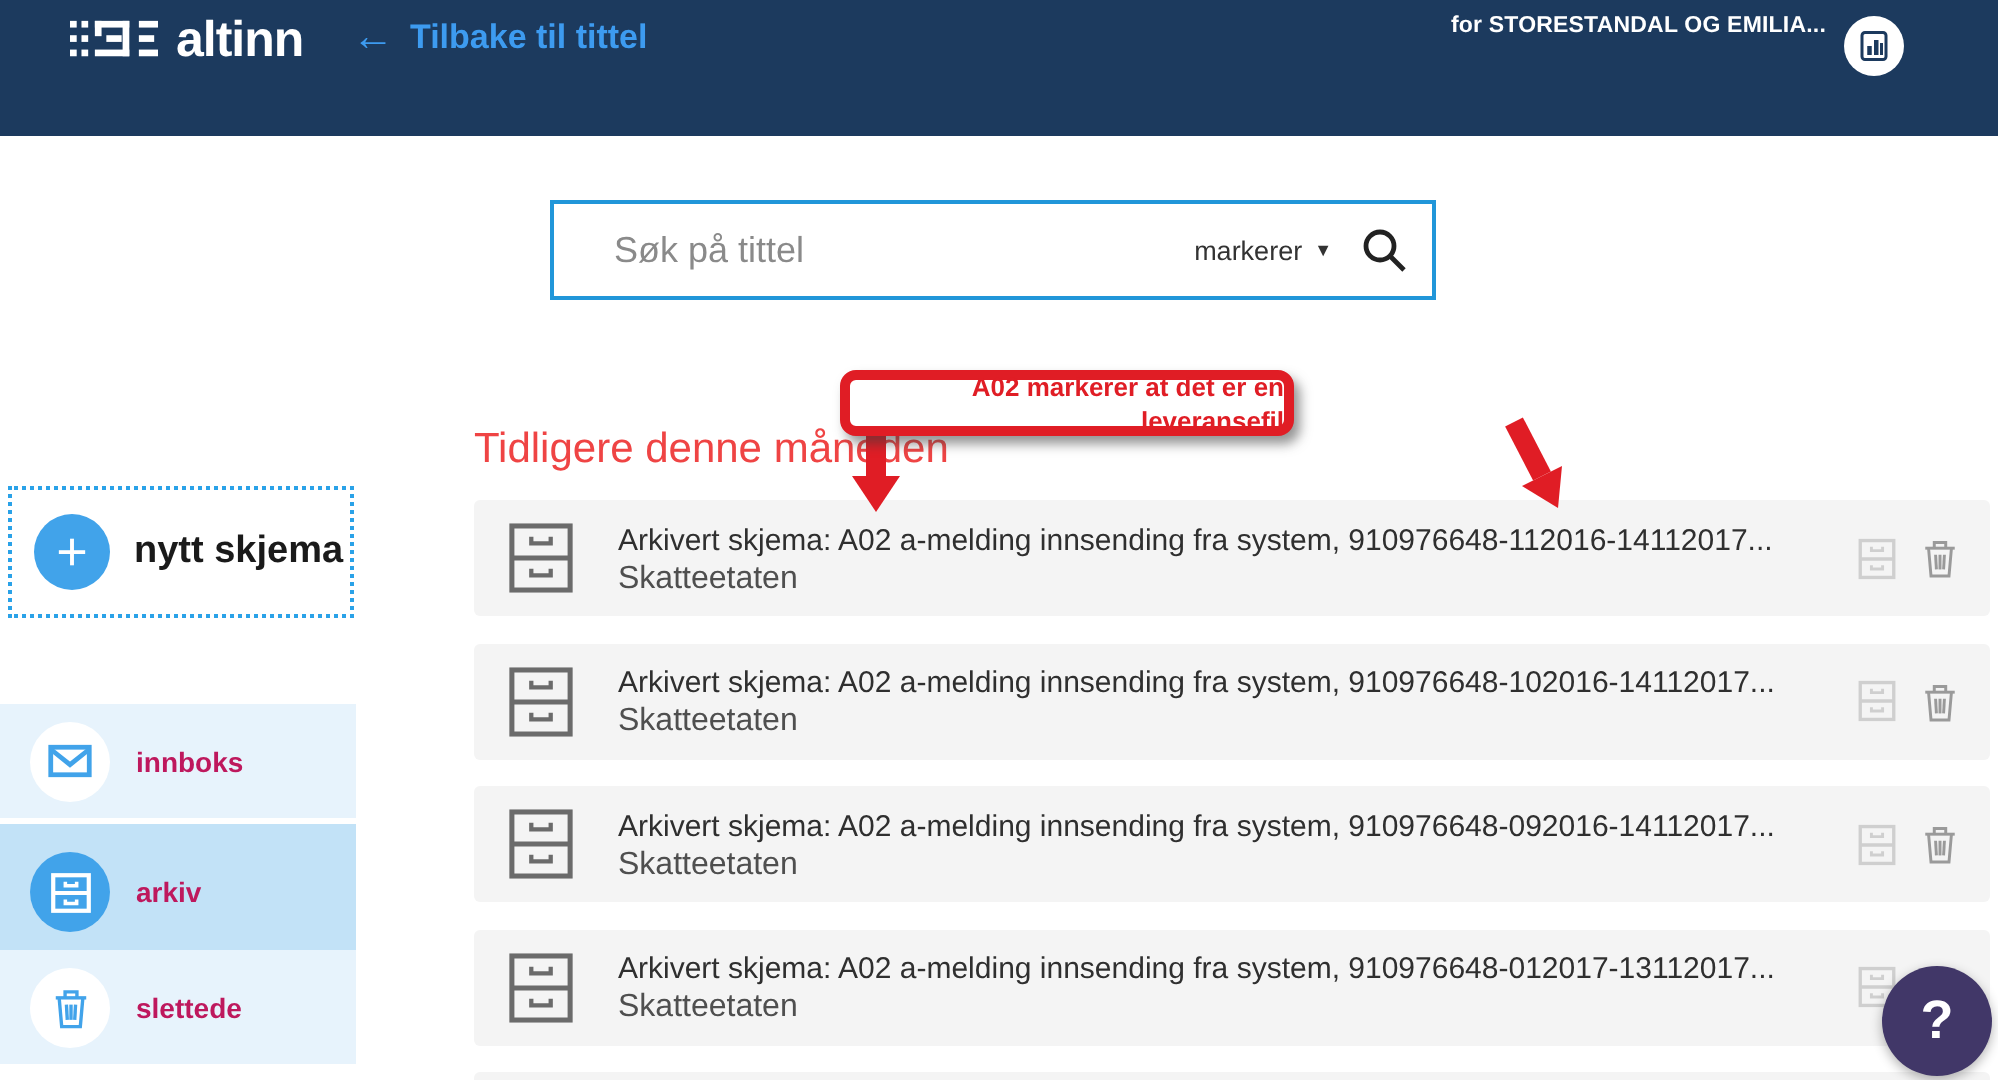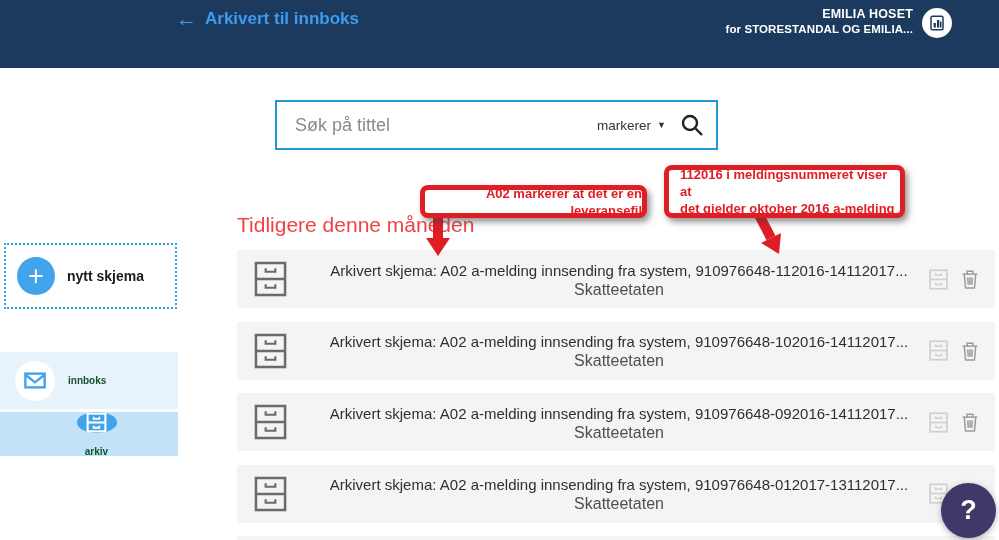--- a/index.html
+++ b/index.html
@@ -30,54 +30,54 @@
 
   
   .search-box {
     position:absolute; left:275px; top:100px; width:443px; height:50px;
     border:2px solid #2196d9; background:#ffffff;
     display:flex; align-items:center;
   }
   .search-input {
     flex:1; height:100%; border:none; outline:none;
     font-family:"Liberation Sans", sans-serif;
-    font-size:18px; color:#444; padding-left:18px; background:transparent;
+    font-size:18px; color:#444; padding-left:30px; background:transparent;
   }
   .search-input::placeholder { color:#8a8a8a; opacity:1; }
   .advanced-toggle { display:flex; align-items:center; gap:6px; font-size:13.5px; color:#333; cursor:pointer; margin-right:14px; white-space:nowrap; }
   .advanced-caret { font-size:9px; color:#333; }
   .search-button { background:none; border:none; cursor:pointer; margin-right:12px; display:flex; align-items:center; }
 
   
   .new-form-button {
     position:absolute; left:4px; top:243px; width:173px; height:66px;
     background:#ffffff; border:2px dotted #2aa2e8;
     display:flex; align-items:center; gap:12px; padding-left:11px; cursor:pointer;
   }
   .new-form-circle { width:38px; height:38px; border-radius:50%; background:#41a3ea;
     color:#fff; display:flex; align-items:center; justify-content:center; font-size:27px; font-weight:normal; line-height:1; }
-  .new-form-label { font-size:14px; font-weight:bold; color:#1a1a1a; }
+  .new-form-label { font-size:19px; font-weight:bold; color:#1a1a1a; }
 
   .side-item { position:absolute; left:0; width:178px; display:flex; align-items:center; gap:13px; padding-left:15px; cursor:pointer; }
   .side-item .icon-circle { width:40px; height:40px; border-radius:50%; background:#ffffff; display:flex; align-items:center; justify-content:center; }
   .side-item.active .icon-circle { background:#41a3ea; }
-  .side-label { font-size:10px; font-weight:bold; color:#14532d; }
+  .side-label { font-size:14px; font-weight:bold; color:#be185d; }
   .side-inbox   { top:352px; height:57px; background:#e7f3fc; }
-  .side-archive { top:412px; height:44px; background:#c2e2f7;flex-direction:column; }
+  .side-archive { top:412px; height:68px; background:#c2e2f7; }
   .side-deleted { top:475px; height:57px; background:#e7f3fc; }
 
   
   .section-heading { position:absolute; left:237px; top:213px; font-size:21px; color:#ef4444; }
   .archive-list { position:absolute; left:237px; top:250px; width:758px; }
   .archive-row {
     width:758px; height:58px; margin-bottom:13.5px; background:#f4f4f4; border-radius:3px;
     display:flex; align-items:center; position:relative; cursor:pointer;
   }
   .row-cabinet { margin-left:17px; flex:none; display:flex; }
-  .row-text { margin-left:22px; flex:1; min-width:0;text-align:center; }
+  .row-text { margin-left:22px; flex:1; min-width:0; }
   .row-title { font-size:15px; color:#2f2f2f; line-height:19px; white-space:nowrap; overflow:hidden; }
   .row-subtitle { font-size:16px; color:#4f4f4f; line-height:16px; margin-top:2px; }
   .row-actions { display:flex; align-items:center; gap:13px; margin-right:16px; }
   .row-actions .mini-btn { background:none; border:none; cursor:pointer; display:flex; padding:0; }
   .row-sliver { position:absolute; left:237px; top:536px; width:758px; height:58px; background:#f4f4f4; border-radius:3px; }
 
   
   .callout {
     position:absolute; background:#ffffff; border:5px solid #e01d25; border-radius:8px;
     color:#e01d25; font-weight:bold; font-size:13px; line-height:17px;
@@ -96,29 +96,49 @@
     display:flex; align-items:center; justify-content:center; z-index:40;
     box-shadow:0 2px 6px rgba(0,0,0,0.3);
   }
 </style>
 </head>
 <body>
 
 <div class="stage">
 
   <header class="app-header">
+    <div class="logo">
+      <svg width="44" height="24" viewBox="0 0 46 24">
+        <g fill="#ffffff">
+          <rect x="0" y="2" width="3.5" height="3.5"></rect>
+            <rect x="6" y="2" width="3.5" height="3.5"></rect>
+          <rect x="0" y="9.5" width="3.5" height="3.5"></rect>
+            <rect x="6" y="9.5" width="3.5" height="3.5"></rect>
+          <rect x="0" y="17" width="3.5" height="3.5"></rect>
+            <rect x="6" y="17" width="3.5" height="3.5"></rect>
+          <rect x="13" y="2" width="18" height="3.5"></rect>
+          <rect x="13" y="2" width="3.5" height="8"></rect>
+          <rect x="27.5" y="2" width="3.5" height="18.5"></rect>
+          <rect x="13" y="17" width="18" height="3.5"></rect>
+          <rect x="19" y="9.5" width="8" height="3.5"></rect>
+          <rect x="36" y="2" width="10" height="3.5"></rect>
+          <rect x="36" y="9.5" width="8" height="3.5"></rect>
+          <rect x="36" y="17" width="10" height="3.5"></rect>
+        </g>
+      </svg>
+      <span class="logo-text">altinn</span>
+    </div>
 
     <a class="back-link">
       <span class="back-arrow">←</span>
-      <span>Arkivert til innboks</span>
+      <span>Tilbake til tittel</span>
     </a>
 
     <div class="user-block">
       <div class="user-text">
-        <div class="user-name">EMILIA HOSET</div>
         <div class="user-org">for STORESTANDAL OG EMILIA...</div>
       </div>
       <div class="avatar">
         <svg width="18" height="18" viewBox="0 0 24 24">
           <g stroke="#1c3a5e" fill="none" stroke-width="2">
             <rect x="4" y="3" width="16" height="18" rx="2"></rect>
           </g>
           <g fill="#1c3a5e">
             <rect x="7.5" y="12" width="3" height="6"></rect>
             <rect x="12" y="8" width="3" height="10"></rect>
@@ -163,20 +183,35 @@
       <svg width="21" height="21" viewBox="0 0 26 26">
         <rect x="2" y="2" width="22" height="22" fill="none" stroke="#ffffff" stroke-width="2.6"></rect>
         <line x1="2" y1="13" x2="24" y2="13" stroke="#ffffff" stroke-width="2.6"></line>
         <path d="M9.5 6 v2.5 h7 V6" fill="none" stroke="#ffffff" stroke-width="2.2"></path>
         <path d="M9.5 17 v2.5 h7 V17" fill="none" stroke="#ffffff" stroke-width="2.2"></path>
       </svg>
     </span>
     <span class="side-label">arkiv</span>
   </div>
 
+  <div class="side-item side-deleted">
+    <span class="icon-circle">
+      <svg width="19" height="22" viewBox="0 0 22 26">
+        <g stroke="#41a3ea" stroke-width="2" fill="none">
+          <path d="M4 7 L5.5 24 H16.5 L18 7"></path>
+          <line x1="2" y1="7" x2="20" y2="7"></line>
+          <path d="M7.5 7 V3.5 H14.5 V7"></path>
+          <line x1="8.3" y1="11" x2="8.8" y2="20"></line>
+          <line x1="11" y1="11" x2="11" y2="20"></line>
+          <line x1="13.7" y1="11" x2="13.2" y2="20"></line>
+        </g>
+      </svg>
+    </span>
+    <span class="side-label">slettede</span>
+  </div>
 
   <h2 class="section-heading" style="font-weight:normal;">Tidligere denne måneden</h2>
 
   <div class="archive-list">
       <div class="archive-row">
     <span class="row-cabinet">
       <svg width="33" height="36" viewBox="0 0 34 37">
         <g stroke="#6b6b6b" stroke-width="2.6" fill="none">
           <rect x="2" y="2" width="30" height="33"></rect>
           <line x1="2" y1="18.5" x2="32" y2="18.5"></line>
@@ -344,22 +379,18 @@
     </g>
     <g>
       <line x1="757" y1="211" x2="771" y2="238" stroke="#e01d25" stroke-width="10"></line>
       <polygon points="761,243 781,233 779,254" fill="#e01d25"></polygon>
     </g>
   </svg>
 
   <div class="callout callout-1">
     <div>A02 markerer at det er en leveransefil</div>
   </div>
-  <div class="callout callout-2">
-    <div>112016 i meldingsnummeret viser at</div>
-    <div>det gjelder oktober 2016 a-melding</div>
-  </div>
 
   <button class="help-button">
     <span>?</span>
   </button>
 
 </div>
 
 </body></html>

